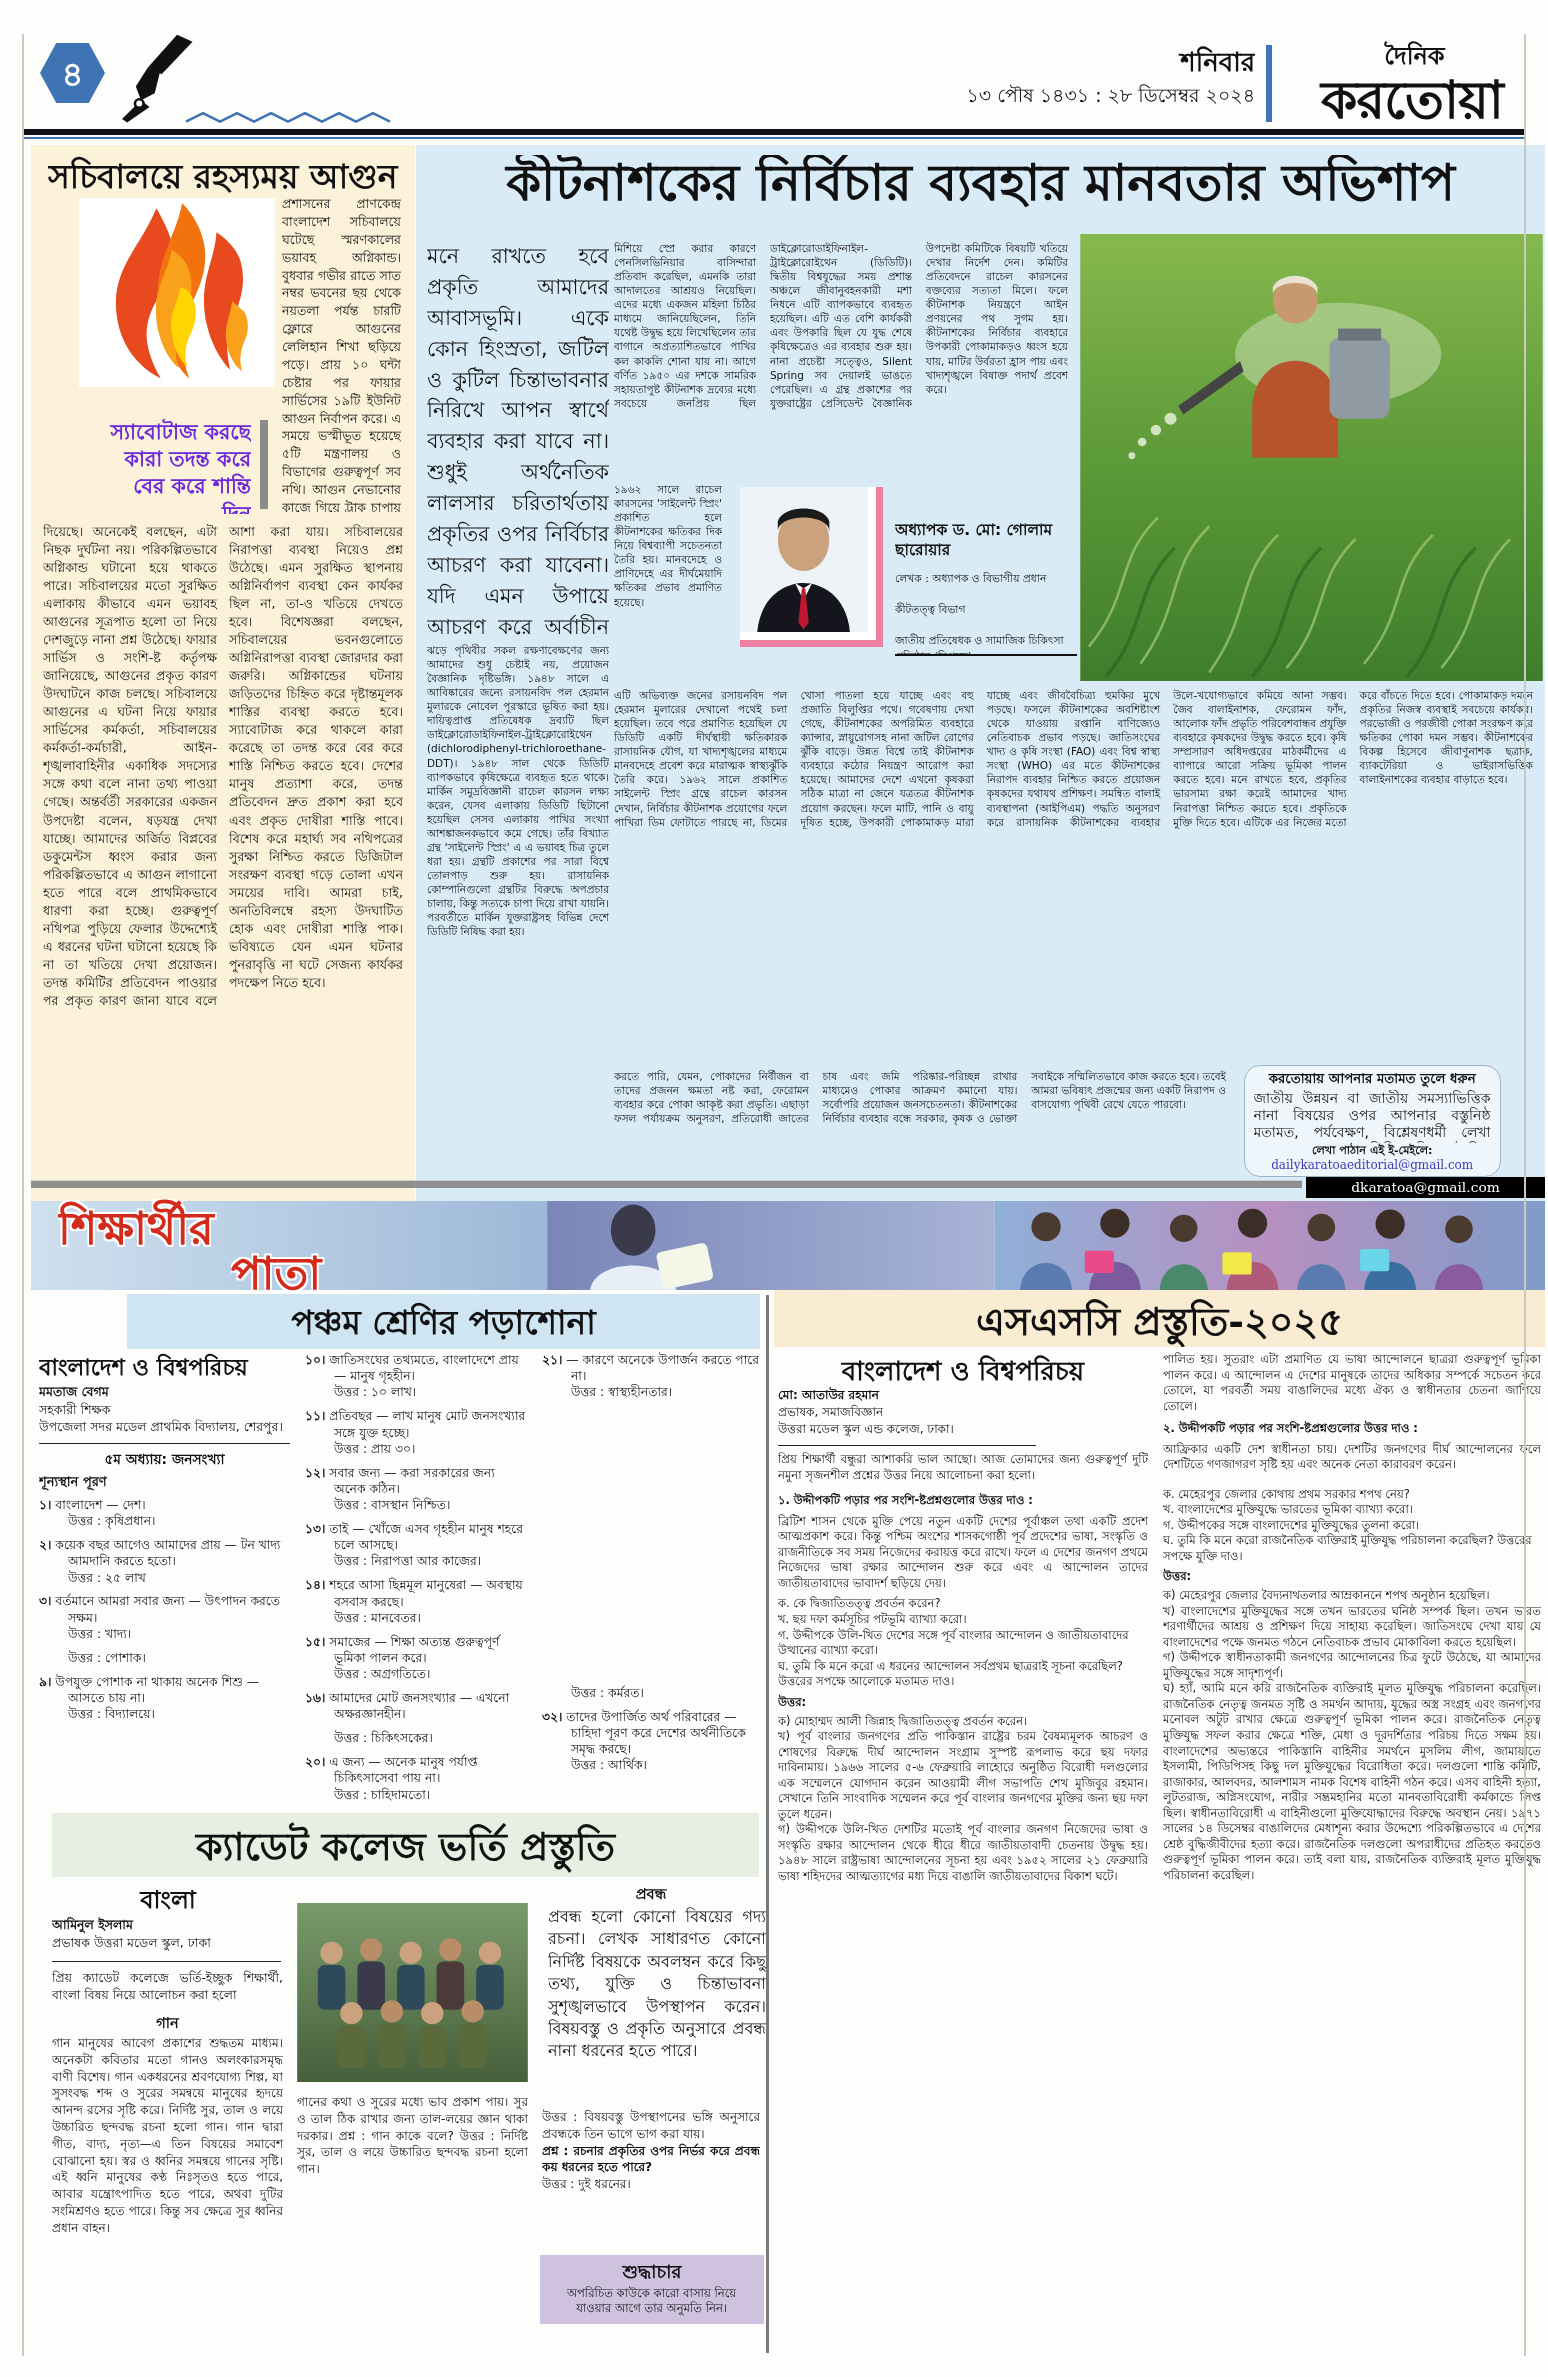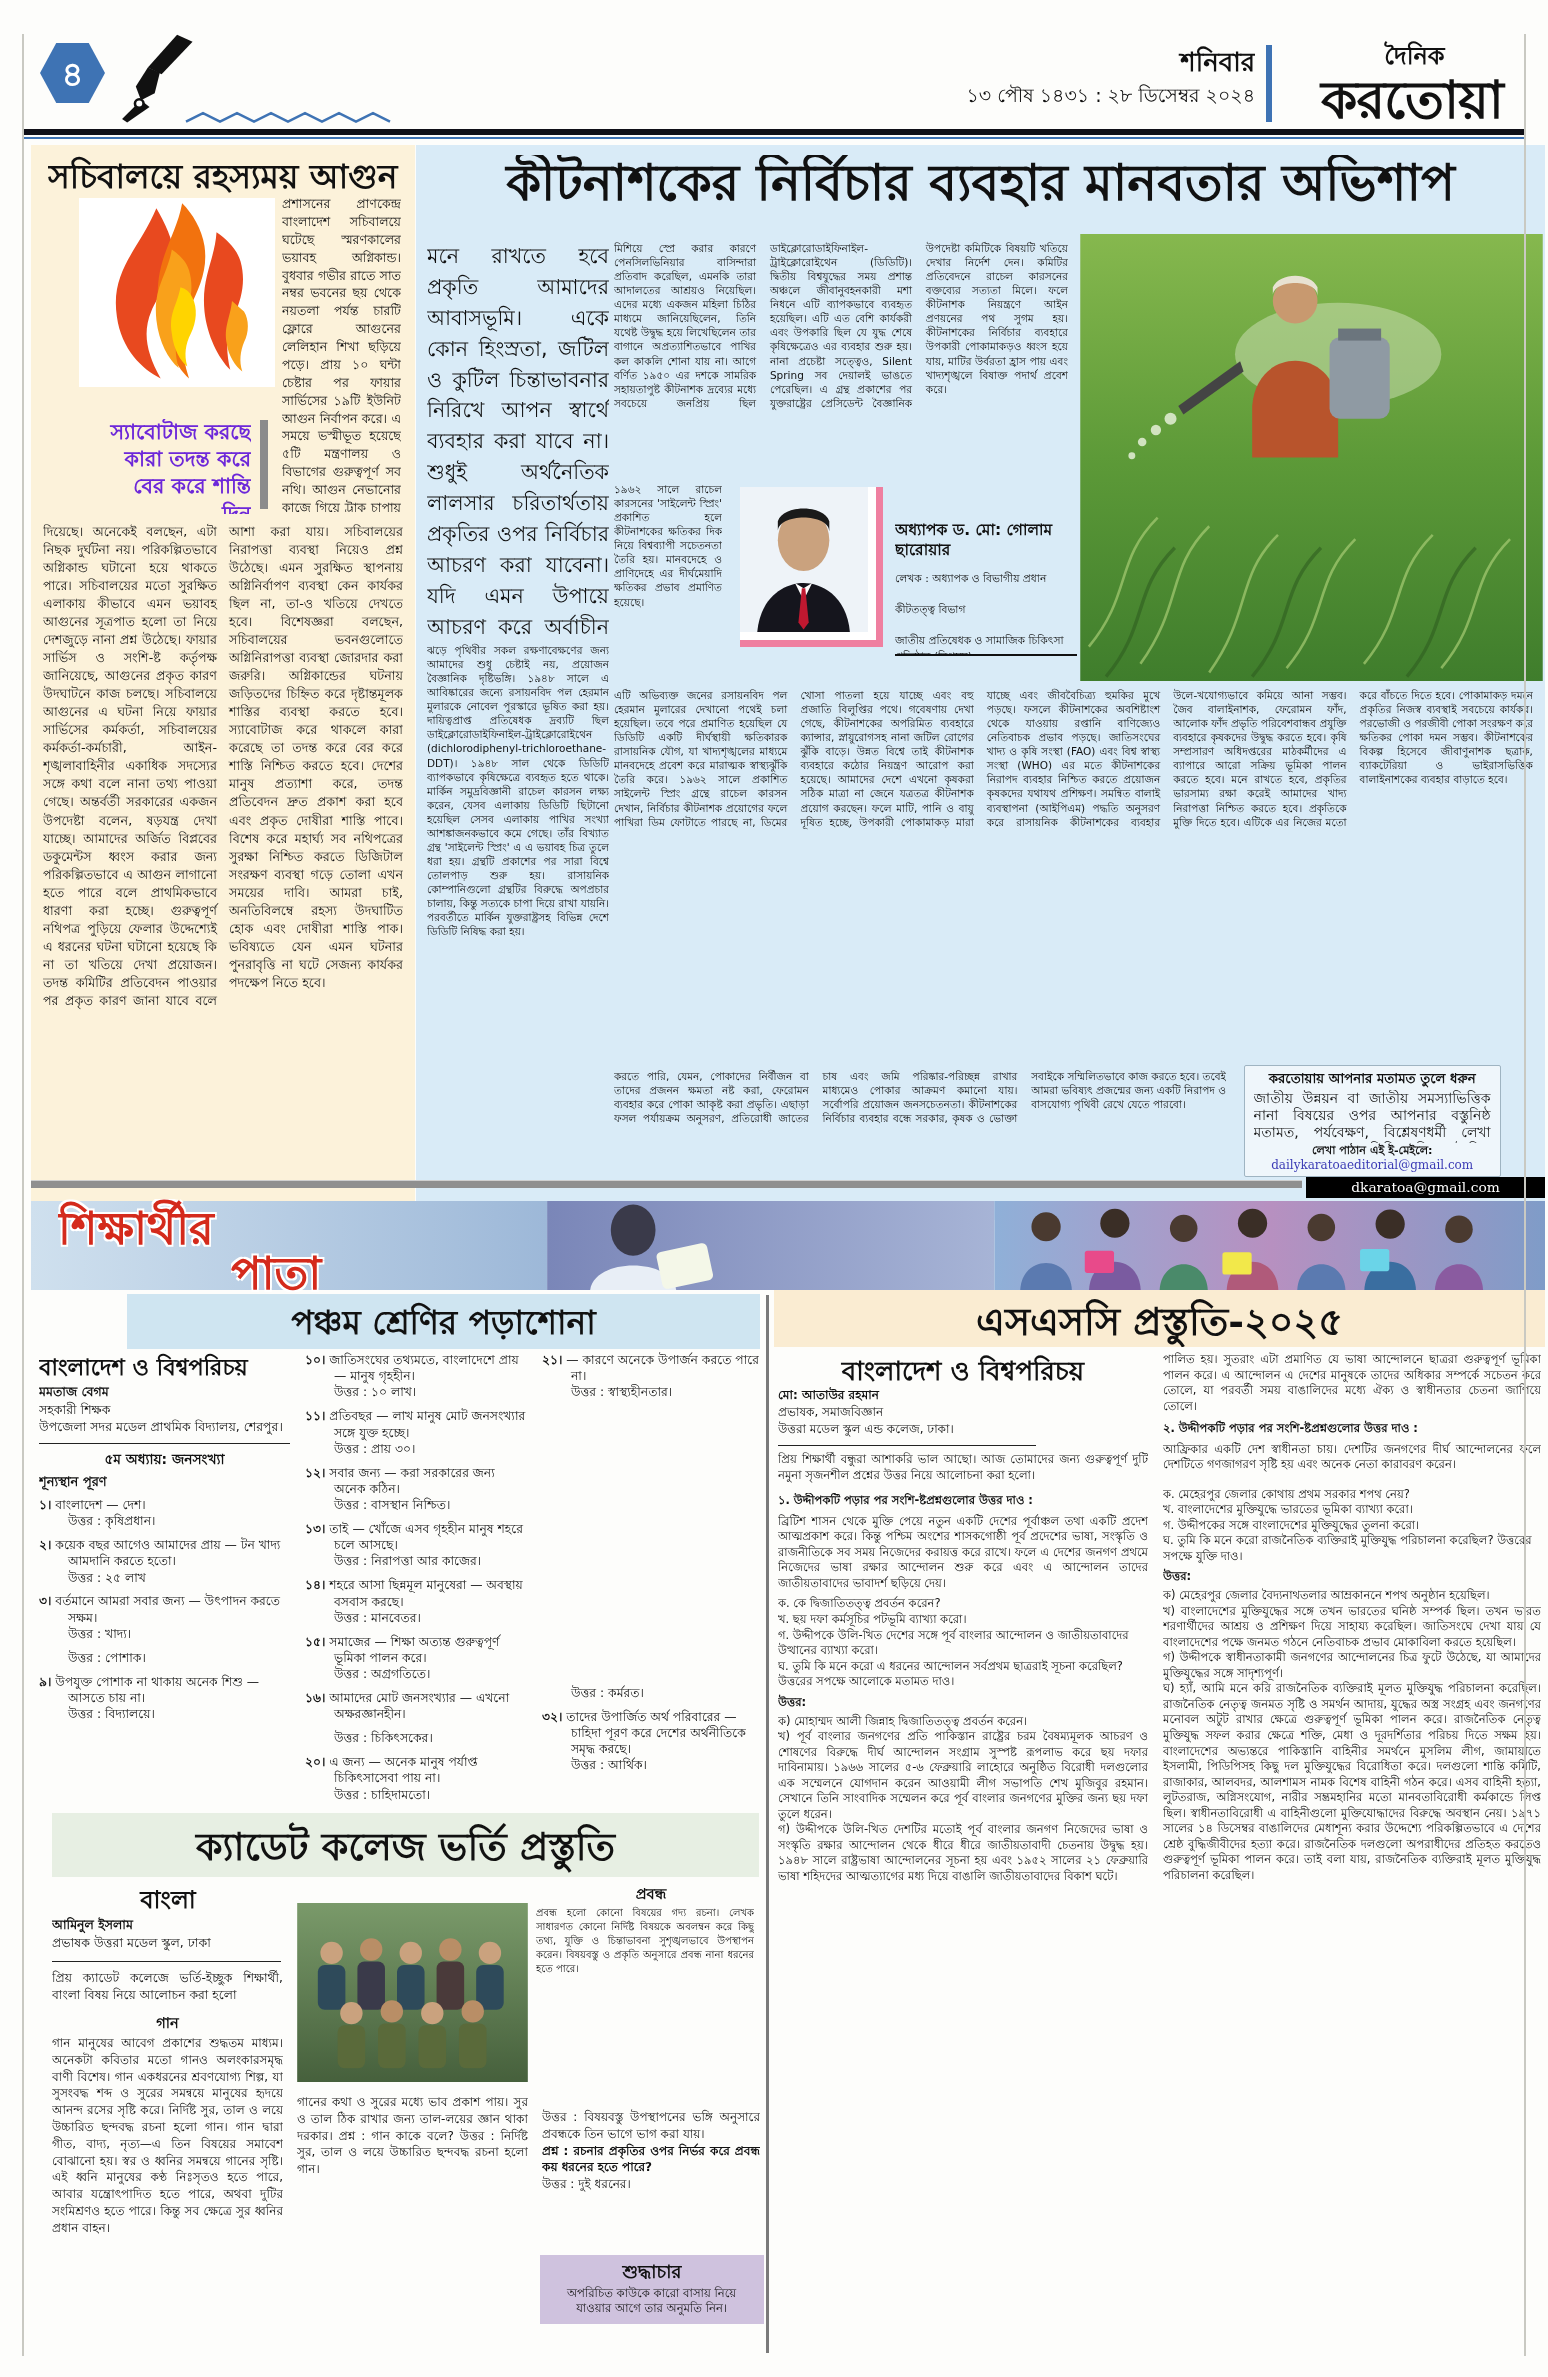--- a/index.html
+++ b/index.html
@@ -128,21 +128,21 @@
           <circle cx="88" cy="228" r="6"></circle>
           <circle cx="72" cy="242" r="5"></circle>
           <circle cx="60" cy="258" r="4"></circle>
       </g>
     </svg>
   </div>
 
   <div class="t jus cols5" style="left:614px;top:688px;width:919px;height:372px;font-size:10.5px;line-height:1.34;">এটি অভিব্যক্ত জনের রসায়নবিদ পল হেরমান মুলারের দেখানো পথেই চলা হয়েছিল। তবে পরে প্রমাণিত হয়েছিল যে ডিডিটি একটি দীর্ঘস্থায়ী ক্ষতিকারক রাসায়নিক যৌগ, যা খাদ্যশৃঙ্খলের মাধ্যমে মানবদেহে প্রবেশ করে মারাত্মক স্বাস্থ্যঝুঁকি তৈরি করে। ১৯৬২ সালে প্রকাশিত সাইলেন্ট স্প্রিং গ্রন্থে রাচেল কারসন দেখান, নির্বিচার কীটনাশক প্রয়োগের ফলে পাখিরা ডিম ফোটাতে পারছে না, ডিমের খোসা পাতলা হয়ে যাচ্ছে এবং বহু প্রজাতি বিলুপ্তির পথে। গবেষণায় দেখা গেছে, কীটনাশকের অপরিমিত ব্যবহারে ক্যান্সার, স্নায়ুরোগসহ নানা জটিল রোগের ঝুঁকি বাড়ে। উন্নত বিশ্বে তাই কীটনাশক ব্যবহারে কঠোর নিয়ন্ত্রণ আরোপ করা হয়েছে। আমাদের দেশে এখনো কৃষকরা সঠিক মাত্রা না জেনে যত্রতত্র কীটনাশক প্রয়োগ করছেন। ফলে মাটি, পানি ও বায়ু দূষিত হচ্ছে, উপকারী পোকামাকড় মারা যাচ্ছে এবং জীববৈচিত্র্য হুমকির মুখে পড়ছে। ফসলে কীটনাশকের অবশিষ্টাংশ থেকে যাওয়ায় রপ্তানি বাণিজ্যেও নেতিবাচক প্রভাব পড়ছে। জাতিসংঘের খাদ্য ও কৃষি সংস্থা (FAO) এবং বিশ্ব স্বাস্থ্য সংস্থা (WHO) এর মতে কীটনাশকের নিরাপদ ব্যবহার নিশ্চিত করতে প্রয়োজন কৃষকদের যথাযথ প্রশিক্ষণ। সমন্বিত বালাই ব্যবস্থাপনা (আইপিএম) পদ্ধতি অনুসরণ করে রাসায়নিক কীটনাশকের ব্যবহার উলে-খযোগ্যভাবে কমিয়ে আনা সম্ভব। জৈব বালাইনাশক, ফেরোমন ফাঁদ, আলোক ফাঁদ প্রভৃতি পরিবেশবান্ধব প্রযুক্তি ব্যবহারে কৃষকদের উদ্বুদ্ধ করতে হবে। কৃষি সম্প্রসারণ অধিদপ্তরের মাঠকর্মীদের এ ব্যাপারে আরো সক্রিয় ভূমিকা পালন করতে হবে। মনে রাখতে হবে, প্রকৃতির ভারসাম্য রক্ষা করেই আমাদের খাদ্য নিরাপত্তা নিশ্চিত করতে হবে। প্রকৃতিকে মুক্তি দিতে হবে। এটিকে এর নিজের মতো করে বাঁচতে দিতে হবে। পোকামাকড় দমনে প্রকৃতির নিজস্ব ব্যবস্থাই সবচেয়ে কার্যকর। পরভোজী ও পরজীবী পোকা সংরক্ষণ করে ক্ষতিকর পোকা দমন সম্ভব। কীটনাশকের বিকল্প হিসেবে জীবাণুনাশক ছত্রাক, ব্যাকটেরিয়া ও ভাইরাসভিত্তিক বালাইনাশকের ব্যবহার বাড়াতে হবে।</div>
   <div class="t jus cols3" style="left:614px;top:1069px;width:612px;height:105px;font-size:10.5px;line-height:1.34;">করতে পারি, যেমন, পোকাদের নির্বীজন বা তাদের প্রজনন ক্ষমতা নষ্ট করা, ফেরোমন ব্যবহার করে পোকা আকৃষ্ট করা প্রভৃতি। এছাড়া ফসল পর্যায়ক্রম অনুসরণ, প্রতিরোধী জাতের চাষ এবং জমি পরিষ্কার-পরিচ্ছন্ন রাখার মাধ্যমেও পোকার আক্রমণ কমানো যায়। সর্বোপরি প্রয়োজন জনসচেতনতা। কীটনাশকের নির্বিচার ব্যবহার বন্ধে সরকার, কৃষক ও ভোক্তা সবাইকে সম্মিলিতভাবে কাজ করতে হবে। তবেই আমরা ভবিষ্যৎ প্রজন্মের জন্য একটি নিরাপদ ও বাসযোগ্য পৃথিবী রেখে যেতে পারবো।</div>
 
-  <div class="t" style="left:1244px;top:1065px;width:255px;height:110px;background:#eff6fb;border:1.7px solid #9fb4c2;border-radius:2px;">
+  <div class="t" style="left:1244px;top:1065px;width:255px;height:110px;background:#eff6fb;border:1.7px solid #9fb4c2;border-radius:16px;">
     <div class="t ctr b" style="left:5.2px;top:4.3px;width:244px;font-size:13.3px;">করতোয়ায় আপনার মতামত তুলে ধরুন</div>
     <div class="t jus" style="left:8.6px;top:24px;width:237px;height:53px;font-size:14px;line-height:1.22;">জাতীয় উন্নয়ন বা জাতীয় সমস্যাভিত্তিক নানা বিষয়ের ওপর আপনার বস্তুনিষ্ঠ মতামত, পর্যবেক্ষণ, বিশ্লেষণধর্মী লেখা ৬০০ শব্দের মধ্যে পিপি ছবিসহ দৈনিক করতোয়ার সম্পাদকীয় পাতায় লিখতে পারেন।</div>
     <div class="t ctr b" style="left:5.2px;top:77px;width:244px;font-size:11.2px;">লেখা পাঠান এই ই-মেইলে:</div>
     <div class="t ctr serif" style="left:5.2px;top:91px;width:244px;font-size:12px;color:#3b3bb5;">dailykaratoaeditorial@gmail.com</div>
   </div>
 
   <div class="t" style="left:31px;top:1180px;width:1271px;height:6.9px;background:#8f8f8f;border-top:1.7px solid #cfcfcf;"></div>
   <div class="t ctr serif" style="left:1306px;top:1177px;width:239px;height:20.6px;background:#000;color:#fff;font-size:13.8px;line-height:20.6px;">
     <span>dkaratoa@gmail.com</span>
   </div>
@@ -276,21 +276,21 @@
         <circle cx="157" cy="128" r="13" fill="#caa27e"></circle>
           <rect x="141" y="142" width="32" height="50" rx="8" fill="#5a6a3a"></rect>
         <circle cx="204" cy="126" r="13" fill="#b98e66"></circle>
           <rect x="188" y="140" width="32" height="52" rx="8" fill="#5a6a3a"></rect>
       </g>
     </svg>
   </div>
   <div class="t jus" style="left:297px;top:2094px;width:231px;height:268px;font-size:12px;line-height:1.4;">গানের কথা ও সুরের মধ্যে ভাব প্রকাশ পায়। সুর ও তাল ঠিক রাখার জন্য তাল-লয়ের জ্ঞান থাকা দরকার। প্রশ্ন : গান কাকে বলে? উত্তর : নির্দিষ্ট সুর, তাল ও লয়ে উচ্চারিত ছন্দবদ্ধ রচনা হলো গান।</div>
 
   <div class="t ctr b" style="left:542px;top:1884px;width:218px;font-size:14.6px;">প্রবন্ধ</div>
-  <div class="t jus" style="left:536px;top:1906px;width:218px;height:200px;font-size:10px;line-height:1.4;">প্রবন্ধ হলো কোনো বিষয়ের গদ্য রচনা। লেখক সাধারণত কোনো নির্দিষ্ট বিষয়কে অবলম্বন করে কিছু তথ্য, যুক্তি ও চিন্তাভাবনা সুশৃঙ্খলভাবে উপস্থাপন করেন। বিষয়বস্তু ও প্রকৃতি অনুসারে প্রবন্ধ নানা ধরনের হতে পারে।</div>
+  <div class="t jus" style="left:548px;top:1906px;width:218px;height:200px;font-size:16px;line-height:1.4;">প্রবন্ধ হলো কোনো বিষয়ের গদ্য রচনা। লেখক সাধারণত কোনো নির্দিষ্ট বিষয়কে অবলম্বন করে কিছু তথ্য, যুক্তি ও চিন্তাভাবনা সুশৃঙ্খলভাবে উপস্থাপন করেন। বিষয়বস্তু ও প্রকৃতি অনুসারে প্রবন্ধ নানা ধরনের হতে পারে।</div>
   <div class="t jus" style="left:542px;top:2109px;width:218px;height:138px;font-size:12px;line-height:1.4;">
     <span>উত্তর : বিষয়বস্তু উপস্থাপনের ভঙ্গি অনুসারে প্রবন্ধকে তিন ভাগে ভাগ করা যায়।</span><br>
     <span class="b">প্রশ্ন : রচনার প্রকৃতির ওপর নির্ভর করে প্রবন্ধ কয় ধরনের হতে পারে?</span><br>
     <span>উত্তর : দুই ধরনের।</span>
   </div>
   <div class="t" style="left:540px;top:2255px;width:224px;height:69px;background:#cfc2de;">
     <div class="t ctr b" style="left:0;top:5.2px;width:224px;font-size:18px;">শুদ্ধাচার</div>
     <div class="t ctr" style="left:8.6px;top:31px;width:206px;font-size:11.6px;line-height:1.3;">অপরিচিত কাউকে কারো বাসায় নিয়ে যাওয়ার আগে তার অনুমতি নিন।</div>
   </div>
 

